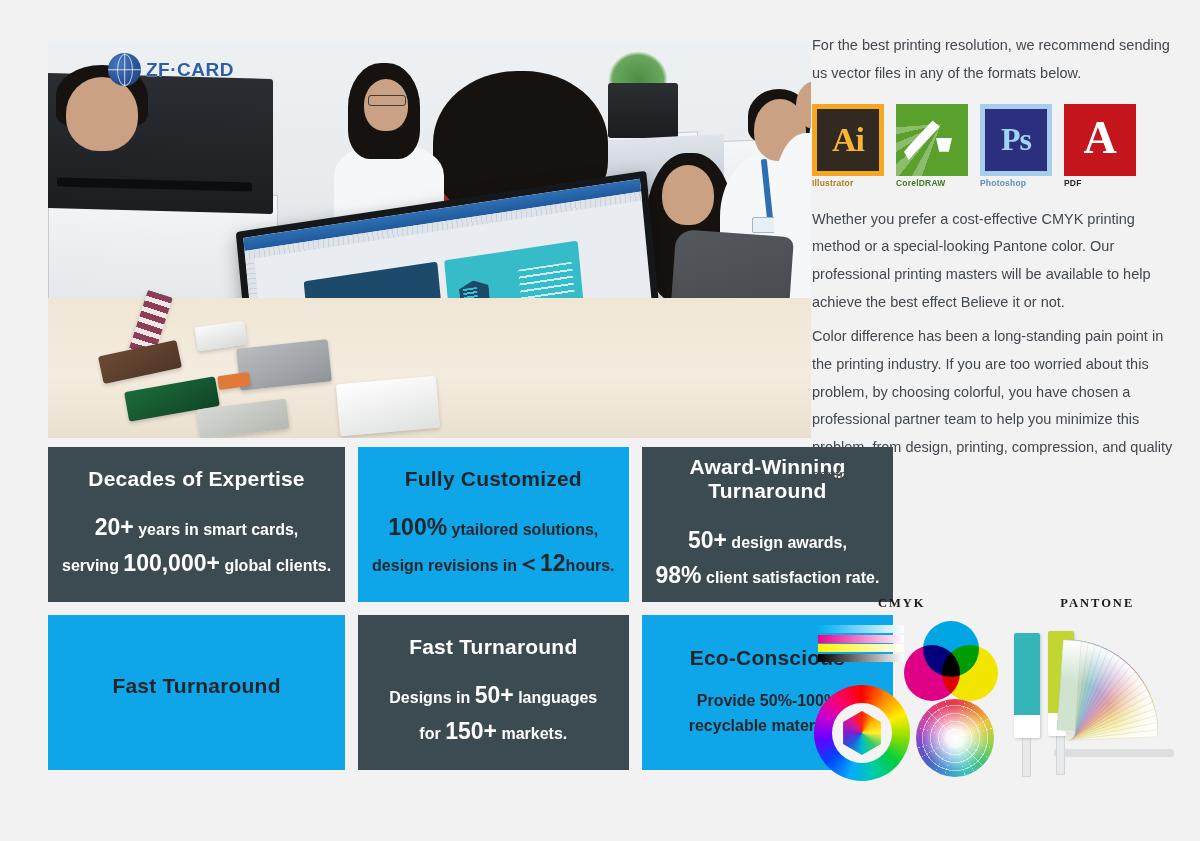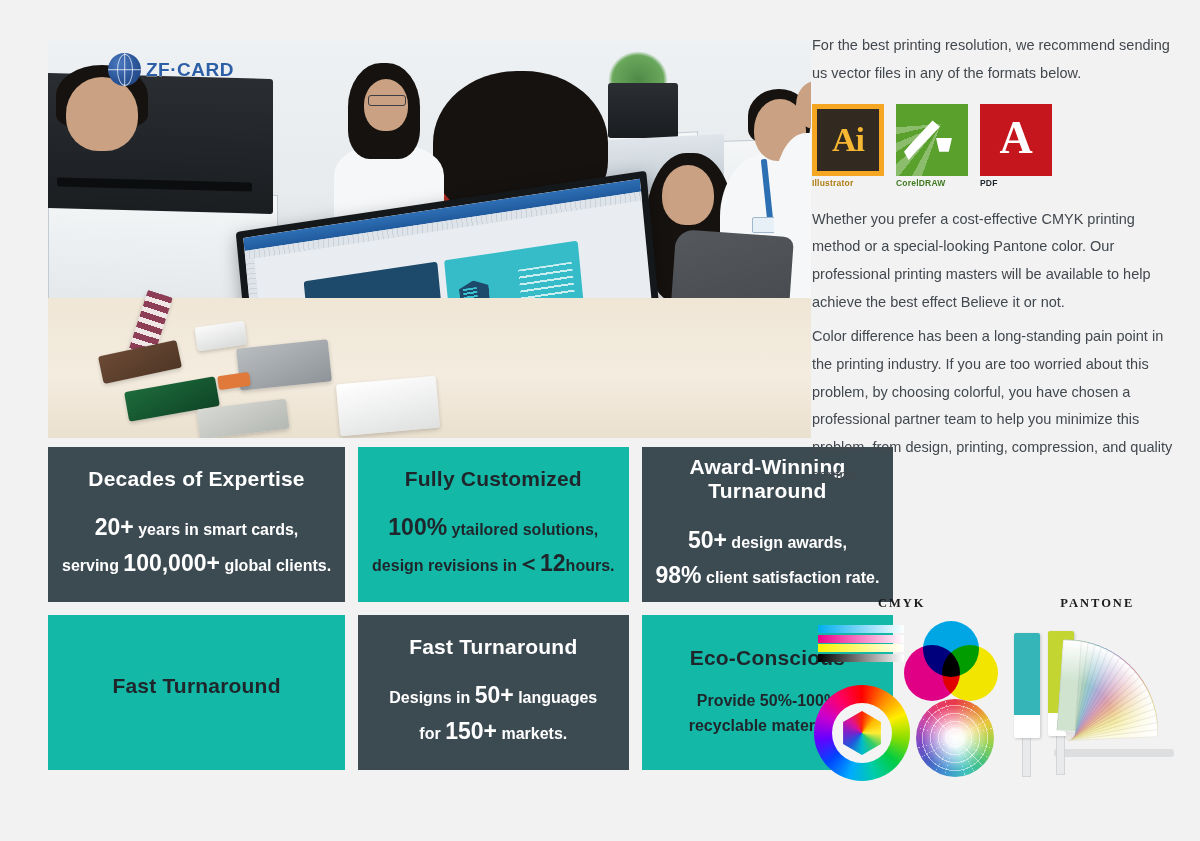--- a/index.html
+++ b/index.html
@@ -289,21 +289,21 @@
     grid-auto-rows: 155px;
     gap: 13px 13px;
   }
   .fcard {
     display: flex; flex-direction: column;
     align-items: center; justify-content: center;
     text-align: center;
     padding: 8px 14px;
   }
   .fcard.dark { background: #3c4a52; color: #ffffff; }
-  .fcard.light { background: #14b8a6; color: #1f262b; }
+  .fcard.light { background: #0ea5e9; color: #1f262b; }
   .fcard-title {
     font-size: 21px; font-weight: bold;
     letter-spacing: .2px;
     margin-bottom: 13px;
     line-height: 1.15;
   }
   .fcard-lines { font-size: 16px; font-weight: bold; line-height: 1.55; margin-top: 6px; }
   .fcard-line { display: block; white-space: nowrap; }
   .big { font-size: 23px; font-weight: bold; }
 
@@ -639,20 +639,26 @@
         </div>
         <div class="sw-label lbl-ai">Illustrator</div>
       </div>
       <div class="sw-item">
         <div class="sw-box sw-cd">
           <span class="sw-cd-rays"></span>
           <span class="sw-cd-pen"></span>
           <span class="sw-cd-nib"></span>
         </div>
         <div class="sw-label lbl-cd">CorelDRAW</div>
+      </div>
+      <div class="sw-item">
+        <div class="sw-box sw-ps">
+          <div class="sw-ps-inner">Ps</div>
+        </div>
+        <div class="sw-label lbl-ps">Photoshop</div>
       </div>
       <div class="sw-item">
         <div class="sw-box sw-pdf">
           <div class="sw-pdf-a">A</div>
         </div>
         <div class="sw-label lbl-pdf">PDF</div>
       </div>
     </div>
 
     <p class="r-para p2">Whether you prefer a cost-effective CMYK printing method or a special-looking Pantone color. Our professional printing masters will be available to help achieve the best effect Believe it or not.</p>

